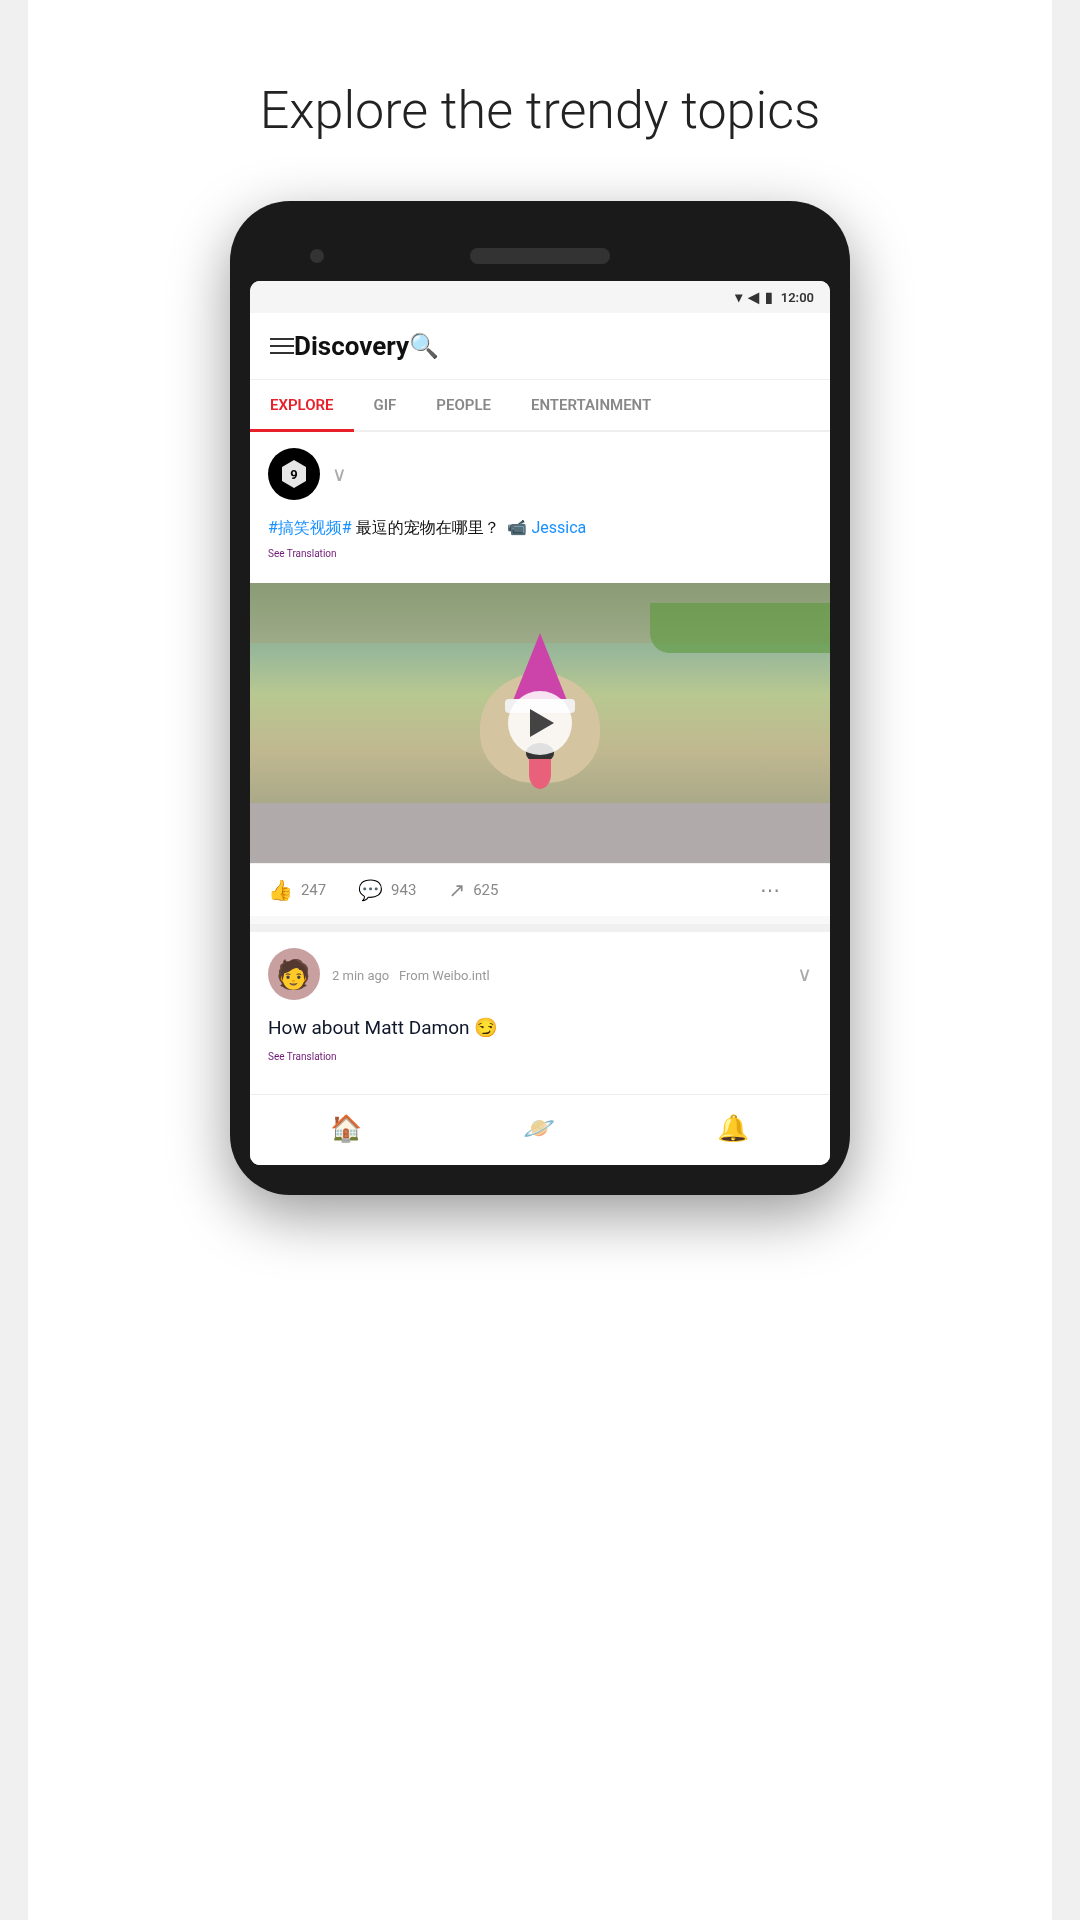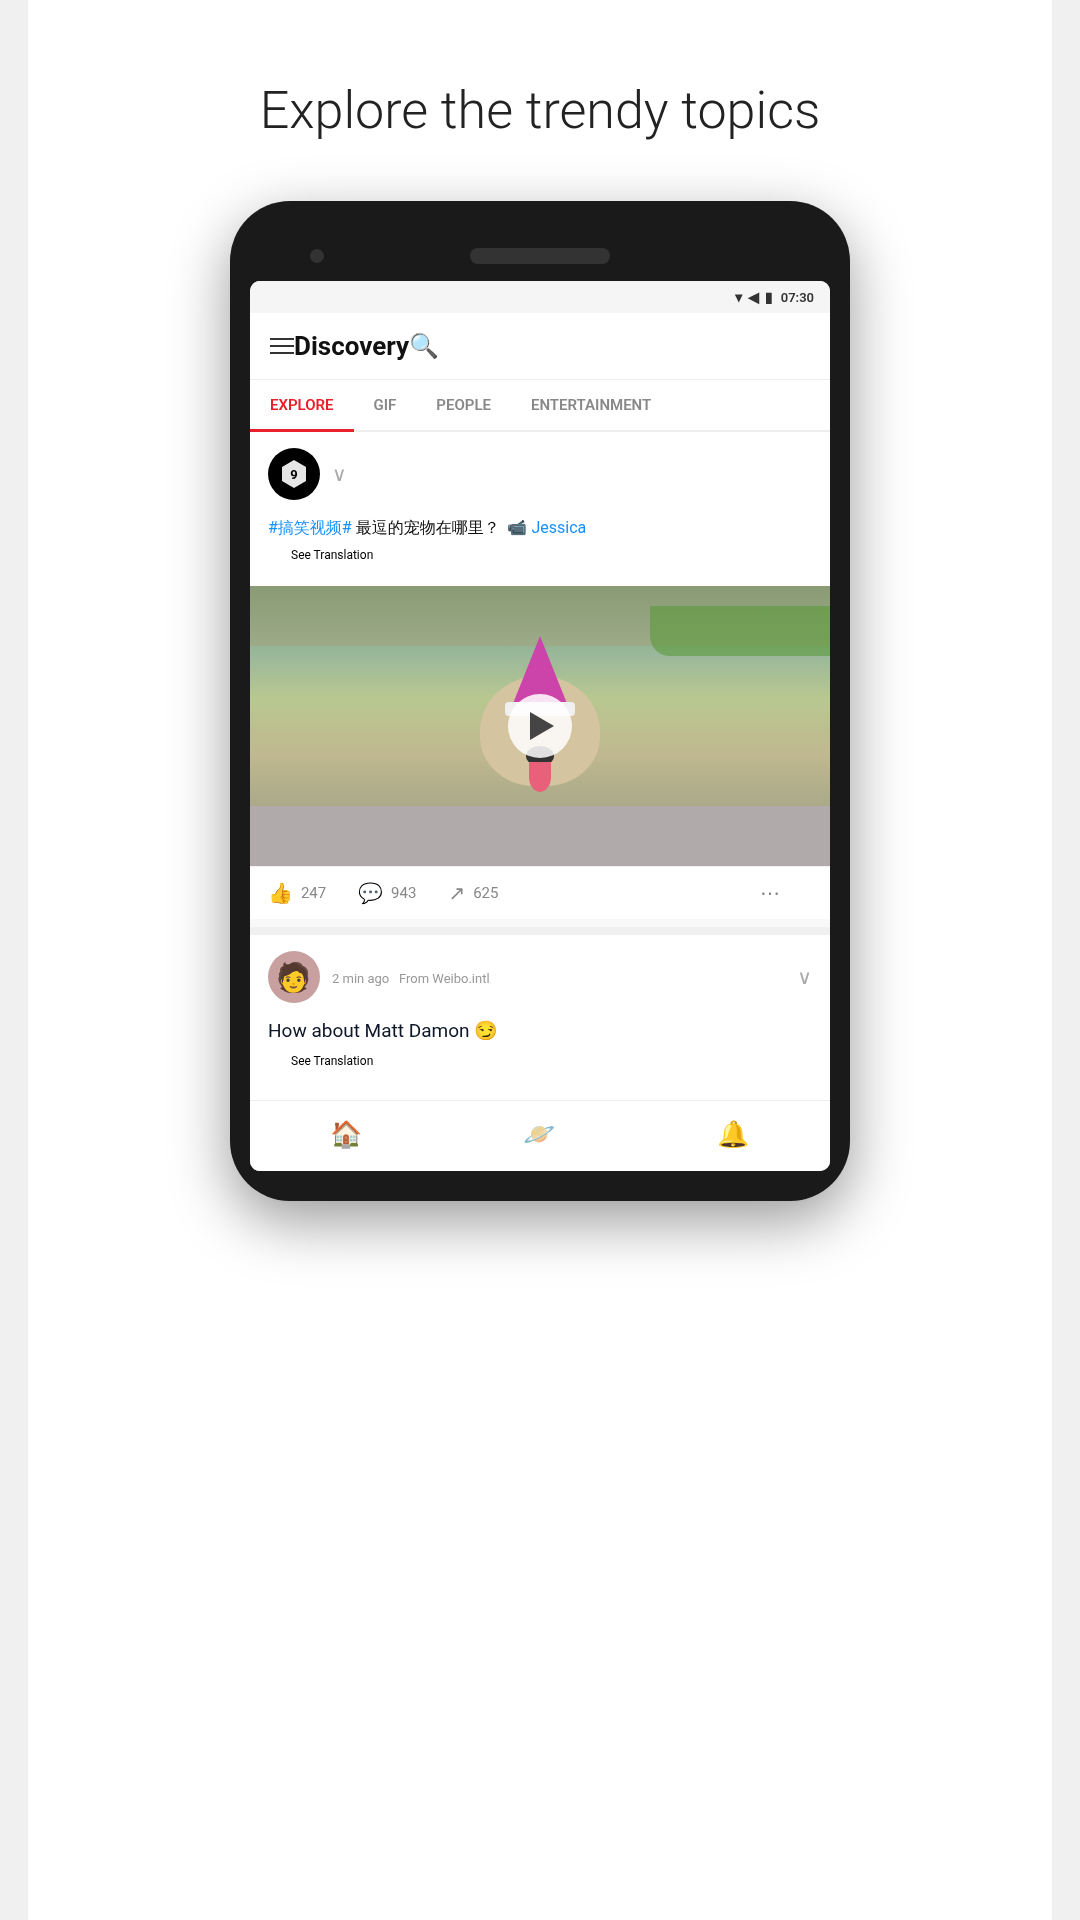--- a/index.html
+++ b/index.html
@@ -263,24 +263,23 @@
 
     .post-text .hashtag {
       color: #1890ff;
     }
 
     .post-text .yt-link {
       color: #1890ff;
     }
 
     .see-translation {
-      font-size: 12px;
-      color: #000000;
+      font-size: 10px;
+      color: #701a75;
       margin-bottom: 12px;
-      margin-left: 23px;
     }
 
     .play-button {
       position: absolute;
       top: 50%;
       left: 50%;
       transform: translate(-50%, -50%);
       width: 64px;
       height: 64px;
       background: rgba(255,255,255,0.85);
@@ -497,21 +496,21 @@
     </div>
 
     <div class="phone-screen">
 
       <div class="status-bar">
         <div class="status-icons">
           <span class="wifi-icon">▾</span>
           <span class="signal-icon">◀</span>
           <span class="battery-icon">▮</span>
         </div>
-        <span>07:30</span>
+        <span>12:00</span>
       </div>
 
       <div class="app-header">
         <div class="hamburger-icon">
           <div class="hamburger-line"></div>
           <div class="hamburger-line"></div>
           <div class="hamburger-line"></div>
         </div>
         <span class="app-title">Discovery</span>
         <span class="search-icon">🔍</span>

